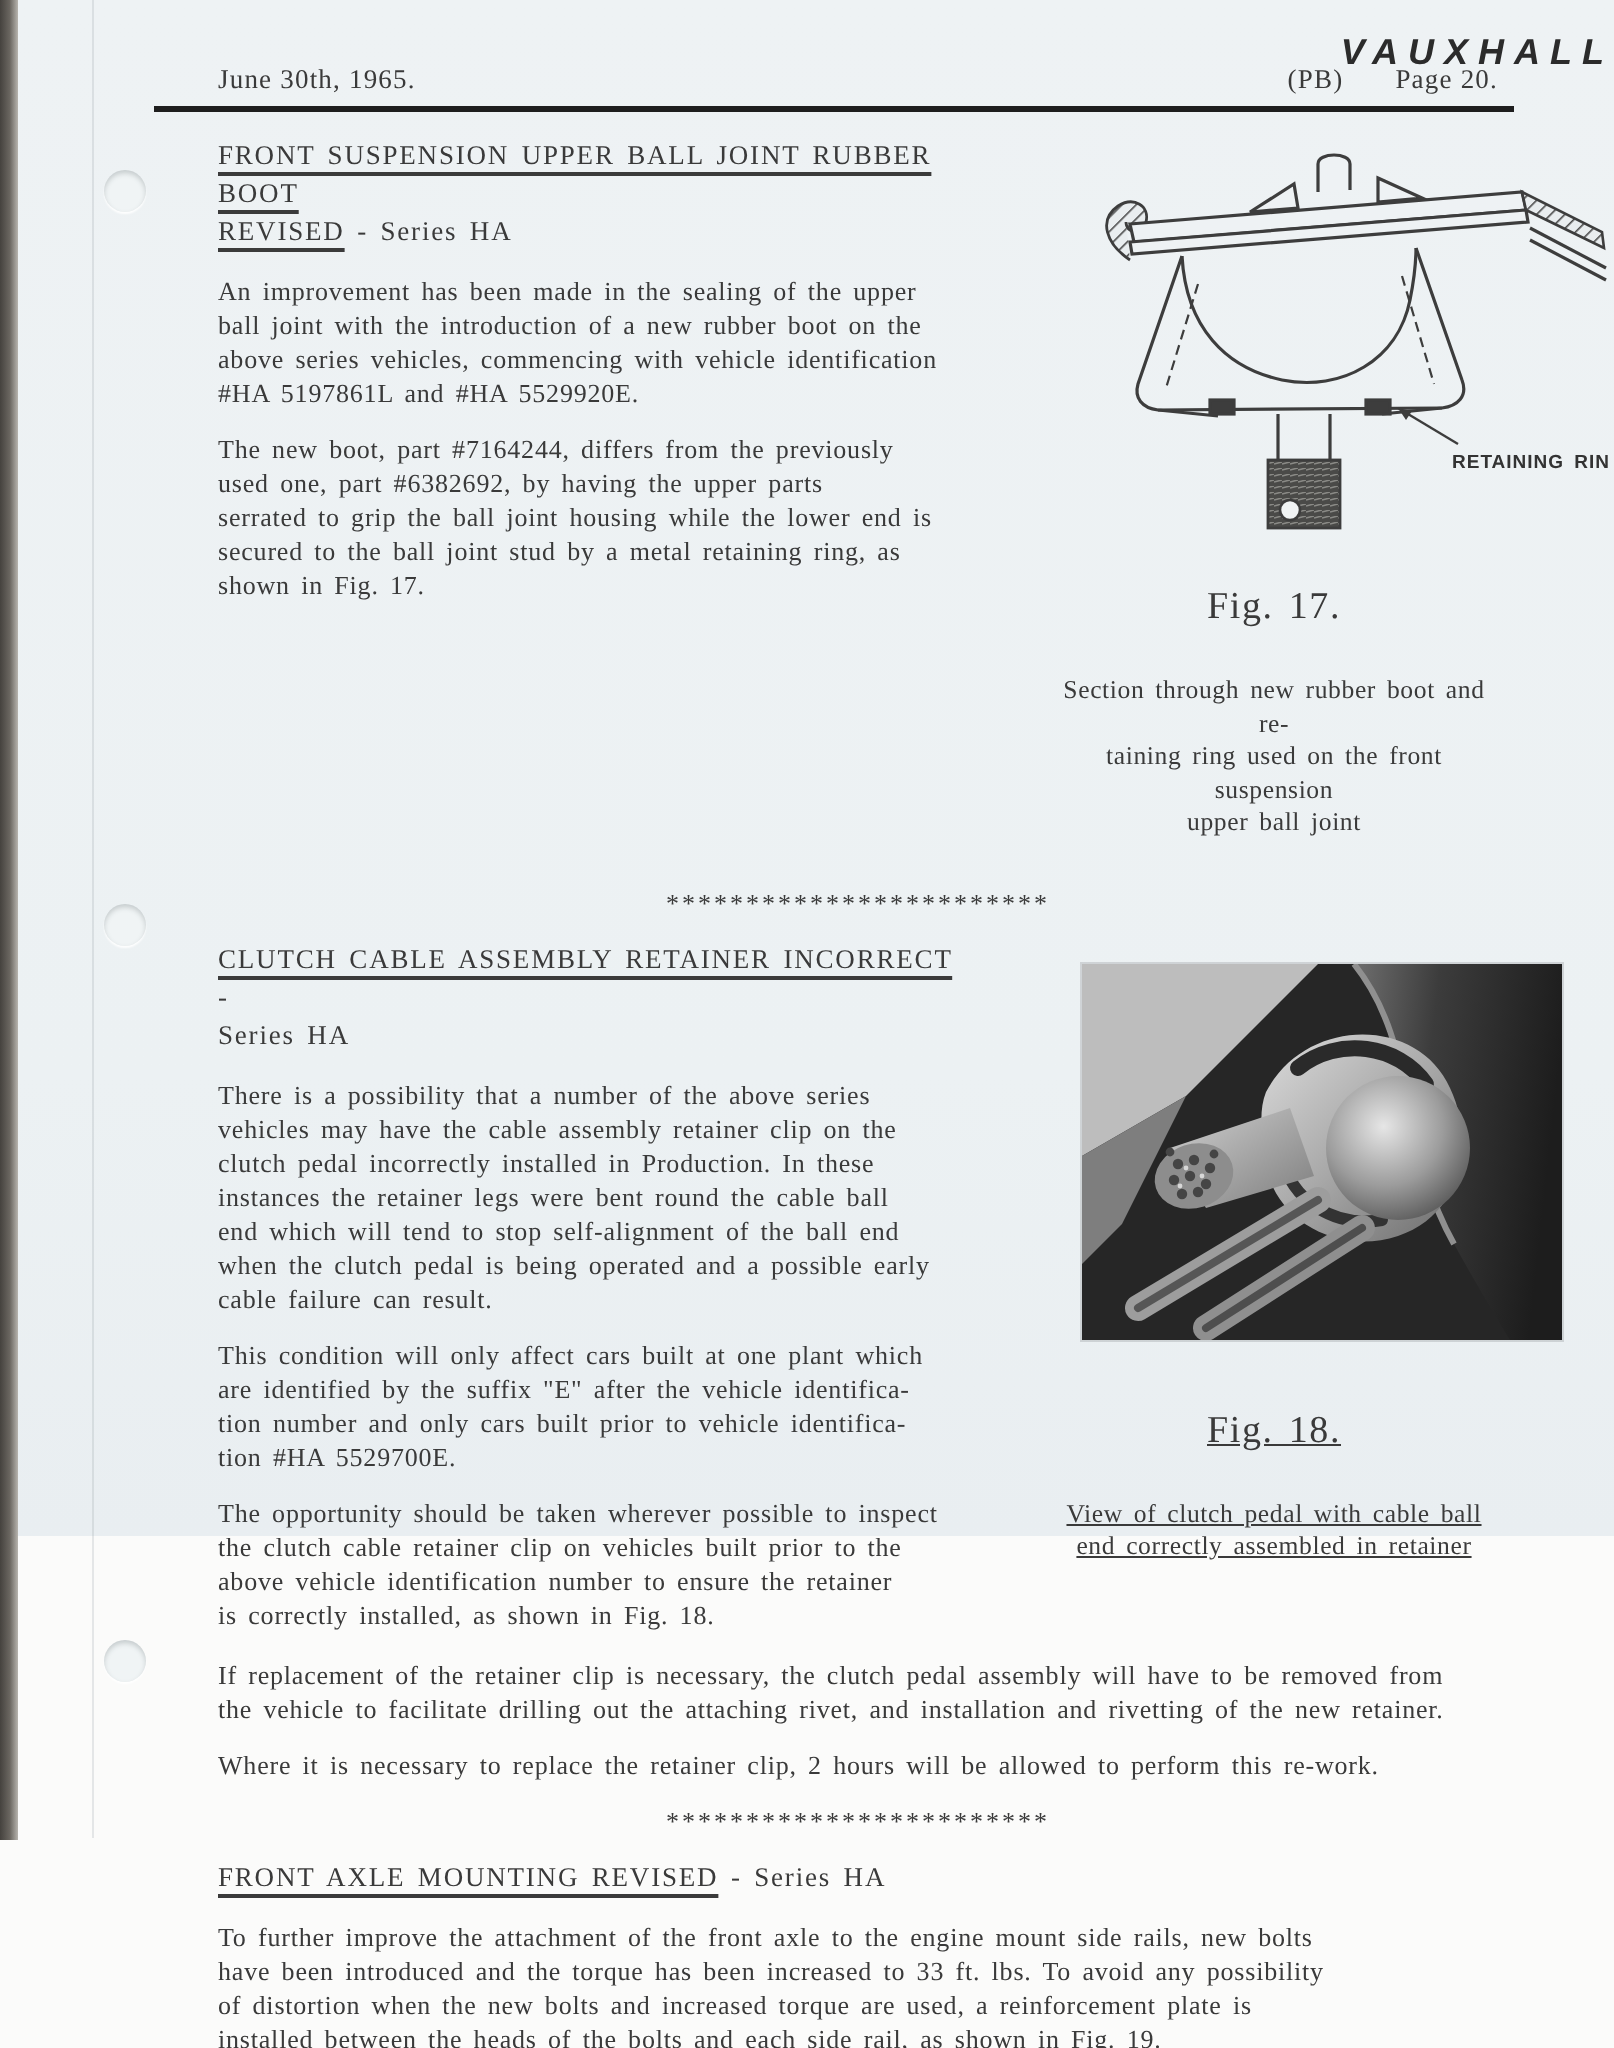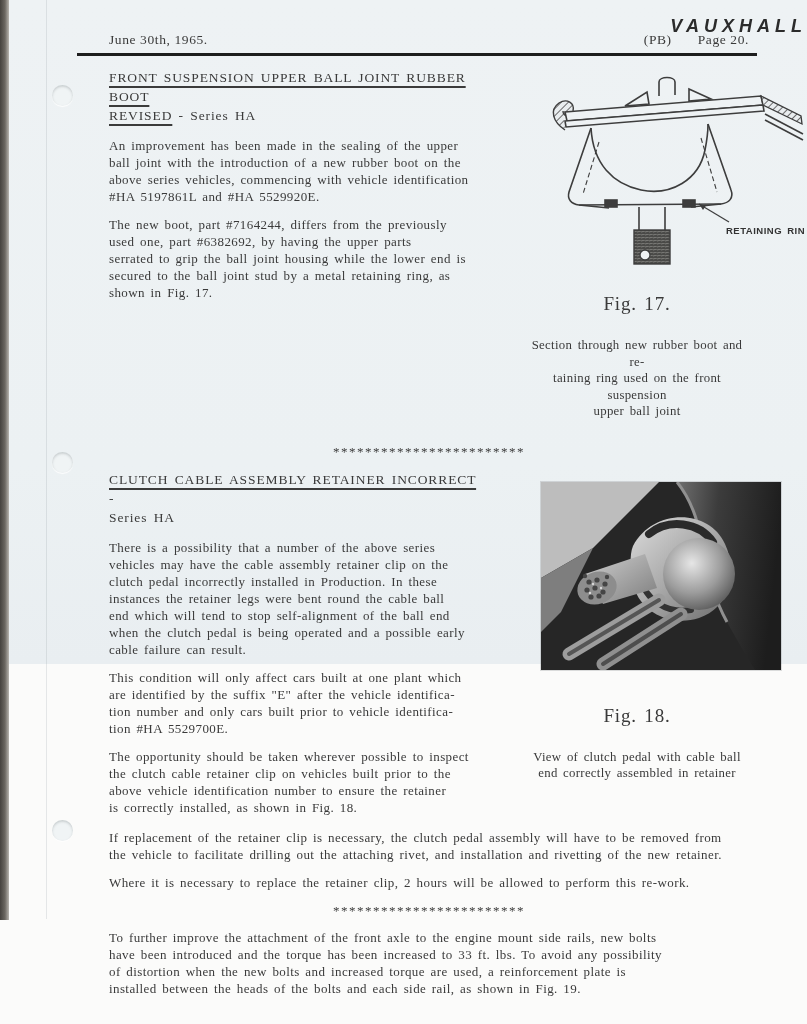--- a/index.html
+++ b/index.html
@@ -8,21 +8,21 @@
     background:#fbfbfa;
     font-family:"Liberation Serif","DejaVu Serif",serif;
   }
   
   .edge-strip{
     position:absolute;left:0;top:0;width:9px;height:920px;
     background:linear-gradient(90deg,#45423e 0%,#6b6761 55%,#b7b4ae 100%);
   }
   
   .page{
-    position:absolute;left:9px;top:0;width:798px;height:664px;
+    position:absolute;left:9px;top:0;width:798px;height:768px;
     background:linear-gradient(180deg,#eef2f4 0%,#ecf1f3 70%,#e9eef1 100%);
     color:#3a3a3a;
   }
   .punch-hole{
     position:absolute;width:21px;height:21px;border-radius:50%;
     background:#f0f4f5;
     box-shadow:inset 0 1.5px 2.5px rgba(90,100,105,.28), 0 1px 1px rgba(255,255,255,.9);
   }
   .hole-1{left:43px;top:85px;}
   .hole-2{left:43px;top:452px;}
@@ -60,21 +60,21 @@
 
   figure{margin:0;}
   .figcap{text-align:center;white-space:pre-line;}
   .figcap .fig-label{display:block;font-size:19px;margin-bottom:8px;letter-spacing:.8px;}
   .figcap .fig-text{display:block;font-size:12.8px;line-height:16.5px;letter-spacing:.3px;}
   .fig17-wrap{margin-top:4px;}
   .fig17-svg{display:block;margin-left:-12px;}
   .fig17-cap{margin-top:10px;}
   .fig18-wrap{margin-top:12px;}
   .fig18-svg{display:block;margin-left:16px;box-shadow:0 0 0 1px rgba(120,125,128,.25);}
-  .fig18-cap{margin-top:20px;}
+  .fig18-cap{margin-top:20px;text-decoration:underline;}
 
   .s1-bottom-gap{height:2px;}
   .wide{width:100%;}
 </style>
 </head>
 <body>
 
 <div class="edge-strip"></div>
 
 <div class="page">
@@ -270,20 +270,21 @@
       </div>
       <div class="s1-bottom-gap"></div>
       <p class="p wide">If replacement of the retainer clip is necessary, the clutch pedal assembly will have to be removed from
 the vehicle to facilitate drilling out the attaching rivet, and installation and rivetting of the new retainer.</p>
       <p class="p wide">Where it is necessary to replace the retainer clip, 2 hours will be allowed to perform this re-work.</p>
     </section>
 
     <div class="separator">************************</div>
 
     <section>
+      <h2 class="sec-title"><span class="u">FRONT AXLE MOUNTING REVISED</span><span> - Series HA</span></h2>
       <p class="p wide">To further improve the attachment of the front axle to the engine mount side rails, new bolts
 have been introduced and the torque has been increased to 33 ft. lbs.  To avoid any possibility
 of distortion when the new bolts and increased torque are used, a reinforcement plate is
 installed between the heads of the bolts and each side rail, as shown in Fig. 19.</p>
     </section>
 
   </div>
 </div>
 
 </body></html>

